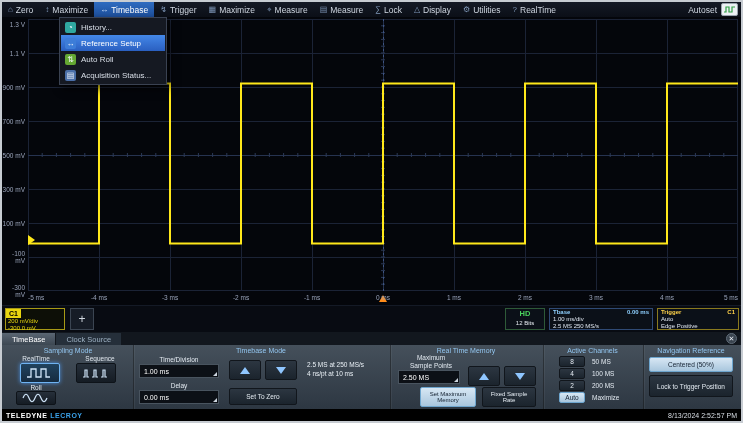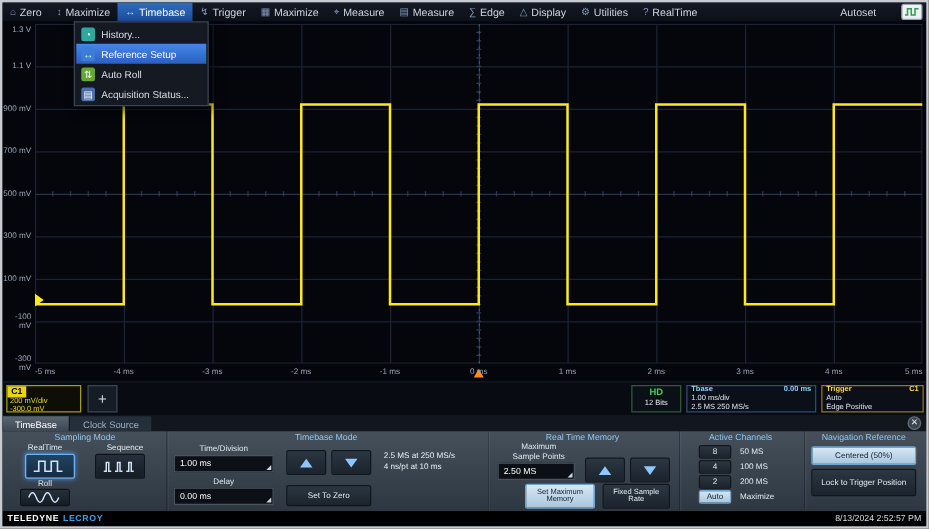--- a/index.html
+++ b/index.html
@@ -6,21 +6,21 @@
   .app{position:relative;width:743px;height:423px;box-sizing:border-box;border:2px solid #c7ccd2;
        background:#05070c;font-family:"Liberation Sans",sans-serif;overflow:hidden;}
   
   .menubar{position:absolute;left:0;top:0;width:739px;height:15px;background:linear-gradient(#141925,#0b0f17);
            display:flex;align-items:stretch;font-size:8.5px;color:#cfd6e0;}
   #menu-items{display:flex;height:100%;}
   .menu-item{display:flex;align-items:center;gap:3px;padding:0 6px;white-space:nowrap;}
   .menu-item.active{background:linear-gradient(#2f6cc0,#1d4f9c);color:#fff;}
   .menu-glyph{font-size:8px;color:#8099ba;}
   .menu-item.active .menu-glyph{color:#d5e6ff;}
-  .autoset{margin-left:auto;display:flex;align-items:center;gap:20px;padding-right:3px;}
+  .autoset{margin-left:auto;display:flex;align-items:center;gap:4px;padding-right:3px;}
   .autoset-icon{width:15px;height:11px;background:#edf1f5;border:1px solid #9aa4ae;border-radius:2px;
                 display:flex;align-items:center;justify-content:center;}
   
   .dropdown{position:absolute;left:57px;top:15px;width:104px;background:#151922;border:1px solid #3a4252;
             box-shadow:3px 4px 8px rgba(0,0,0,.65);z-index:20;padding:1px;}
   .dropdown-item{display:flex;align-items:center;gap:5px;height:16px;padding:0 4px;font-size:8px;color:#d9dfe8;}
   .dropdown-item.active{background:linear-gradient(#4488e8,#2a5fc0);color:#fff;}
   .dd-icon{flex:0 0 11px;width:11px;height:11px;border-radius:2px;display:flex;align-items:center;
            justify-content:center;font-size:8px;color:#f2f7fc;}
   
@@ -141,21 +141,21 @@
         <div class="menu-item">
           <span class="menu-glyph">⌖</span>
           <span>Measure</span>
         </div>
         <div class="menu-item">
           <span class="menu-glyph">▤</span>
           <span>Measure</span>
         </div>
         <div class="menu-item">
           <span class="menu-glyph">∑</span>
-          <span>Edge</span>
+          <span>Lock</span>
         </div>
         <div class="menu-item">
           <span class="menu-glyph">△</span>
           <span>Display</span>
         </div>
         <div class="menu-item">
           <span class="menu-glyph">⚙</span>
           <span>Utilities</span>
         </div>
         <div class="menu-item">

